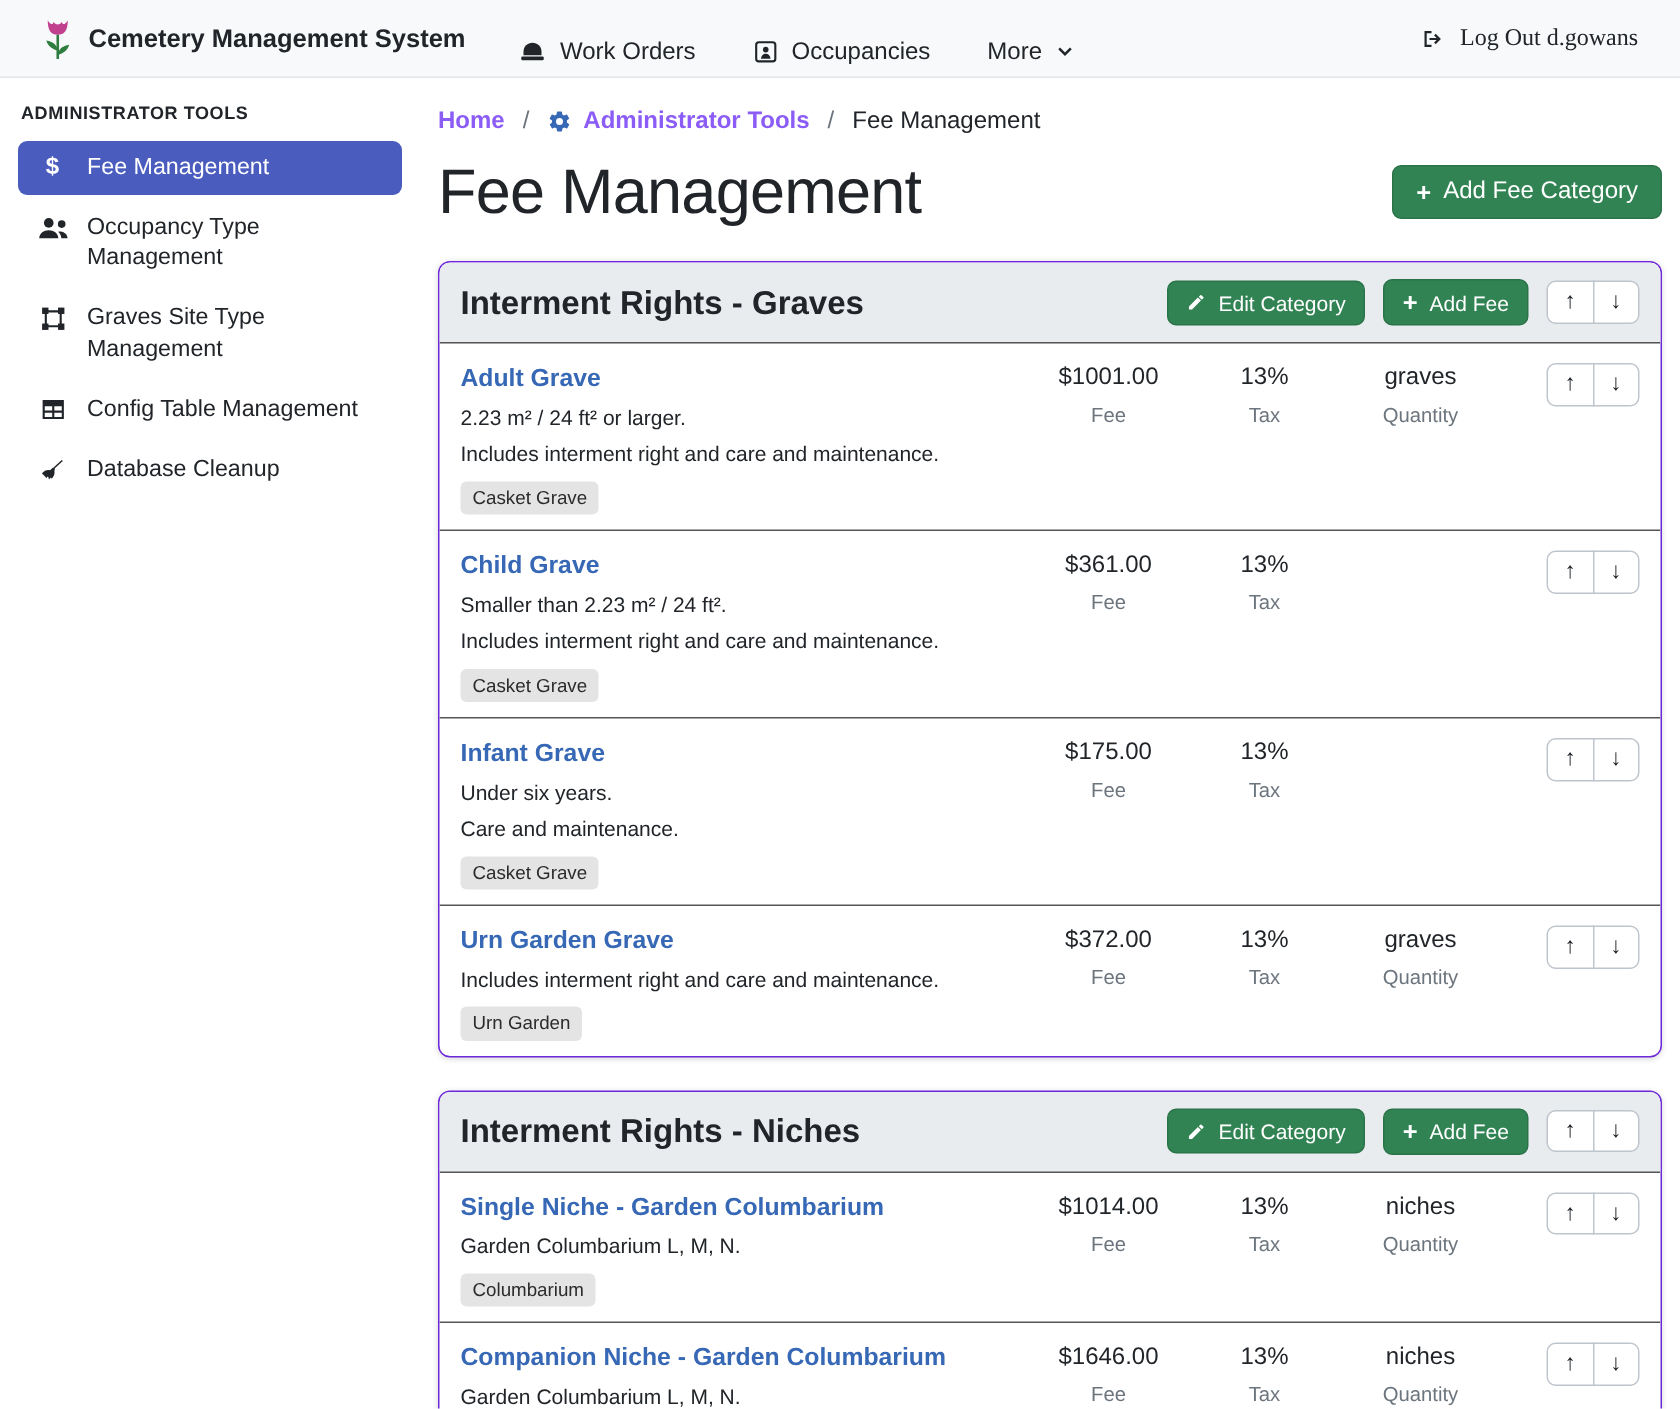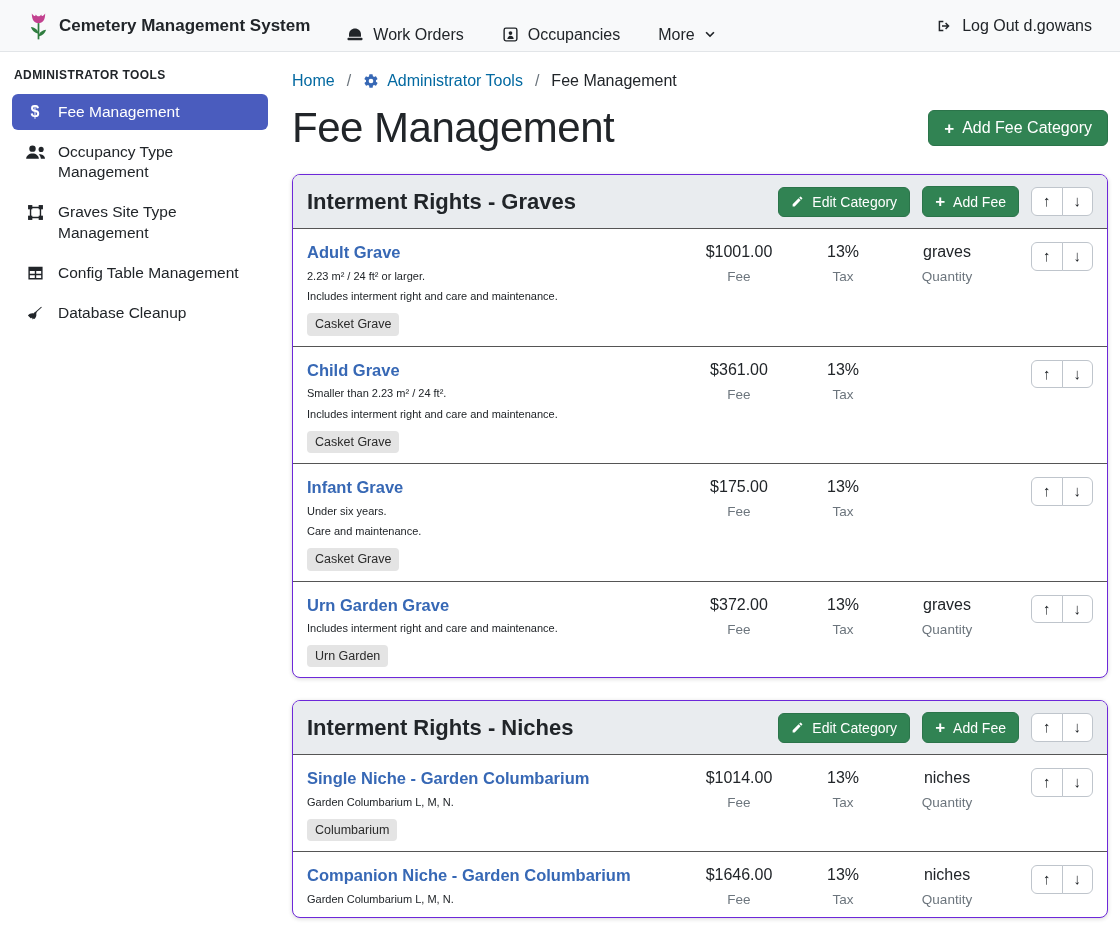--- a/index.html
+++ b/index.html
@@ -15,40 +15,40 @@
   svg { display: block; }
 
   
   .topbar {
     height: 52px; background: #f8f9fa; border-bottom: 1px solid #e2e5e8;
     display: flex; align-items: center; padding: 0 28px;
   }
   .brand { display: flex; align-items: center; gap: 10px; color: #212529; font-weight: 700; font-size: 17px; }
   .top-links { display: flex; align-items: center; gap: 38px; margin-left: 36px; margin-top: 18px; }
   .top-link { display: flex; align-items: center; gap: 9px; color: #212529; font-size: 16px; }
-  .logout { margin-left: auto; display: flex; align-items: center; gap: 9px; color: #212529; font-size: 16px; }
+  .logout { margin-left: auto; display: flex; align-items: center; gap: 9px; color: #212529; font-size: 16px; font-family: Liberation Serif, serif; }
 
   
   .layout { display: flex; align-items: flex-start; }
   .sidebar { width: 280px; flex: none; padding: 16px 12px 0 12px; }
   .sidebar-heading { font-size: 12px; font-weight: 700; letter-spacing: 0.4px; color: #212529; padding: 0 2px 12px 2px; }
   .side-item {
     display: flex; align-items: flex-start; gap: 12px;
     padding: 8px 12px; border-radius: 6px; margin-bottom: 4px;
     color: #212529; font-size: 15.5px; line-height: 1.3;
   }
   .side-item .side-icon { width: 22px; flex: none; display: flex; justify-content: center; margin-top: 2px; }
   .side-item.active { background: #4a5cbe; color: #ffffff; }
   .dollar-glyph { font-weight: 700; font-size: 16px; line-height: 1; }
 
   .main { flex: 1; min-width: 0; padding: 20px 12px 0 12px; }
 
   
   .breadcrumb { display: flex; align-items: center; gap: 12px; font-size: 16px; }
-  .crumb-link { color: #0369a1; display: flex; align-items: center; gap: 8px; }
+  .crumb-link { color: #8b5cf6; display: flex; align-items: center; gap: 8px; font-weight: bold; }
   .crumb-sep { color: #6c757d; }
   .crumb-current { color: #212529; }
 
   
   .title-row { display: flex; align-items: center; justify-content: space-between; margin-top: 14px; }
   h1.page-title { margin: 0; font-size: 42px; font-weight: 400; letter-spacing: -0.5px; color: #212529; }
 
   
   .btn { display: inline-flex; align-items: center; gap: 8px; border: 1px solid transparent; border-radius: 6px; }
   .btn-green { background: #318353; border-color: #2b744a; color: #fff; }
@@ -74,21 +74,21 @@
   .card-title { margin: 0; font-size: 22px; font-weight: 600; color: #212529; }
   .header-actions { margin-left: auto; display: flex; align-items: center; gap: 12px; }
 
   
   .fee-row {
     display: grid; grid-template-columns: 1fr 120px 88px 120px 86px;
     align-items: start; padding: 13px 14px 10px 14px;
   }
   .fee-row + .fee-row { border-top: 1px solid #555; }
   .fee-name { color: #3768b5; font-weight: 700; font-size: 16.5px; line-height: 1.25; display: inline-block; }
-  .fee-desc { margin-top: 7px; font-size: 11px; color: #212529; line-height: 1.25; }
+  .fee-desc { margin-top: 7px; font-size: 14px; color: #212529; line-height: 1.25; }
   .badge {
     display: inline-block; margin-top: 9px; background: #e4e4e4; color: #2b2b2b;
     font-size: 12.5px; padding: 4px 8px; border-radius: 4px; line-height: 1.15;
   }
   .fee-col { text-align: center; padding-top: 1px; }
   .fee-val { font-size: 16px; color: #212529; }
   .fee-label { margin-top: 8px; font-size: 13.5px; color: #6c757d; }
   .fee-arrows { display: flex; justify-content: flex-end; }
   .hidden-cell { visibility: hidden; }
 </style>

